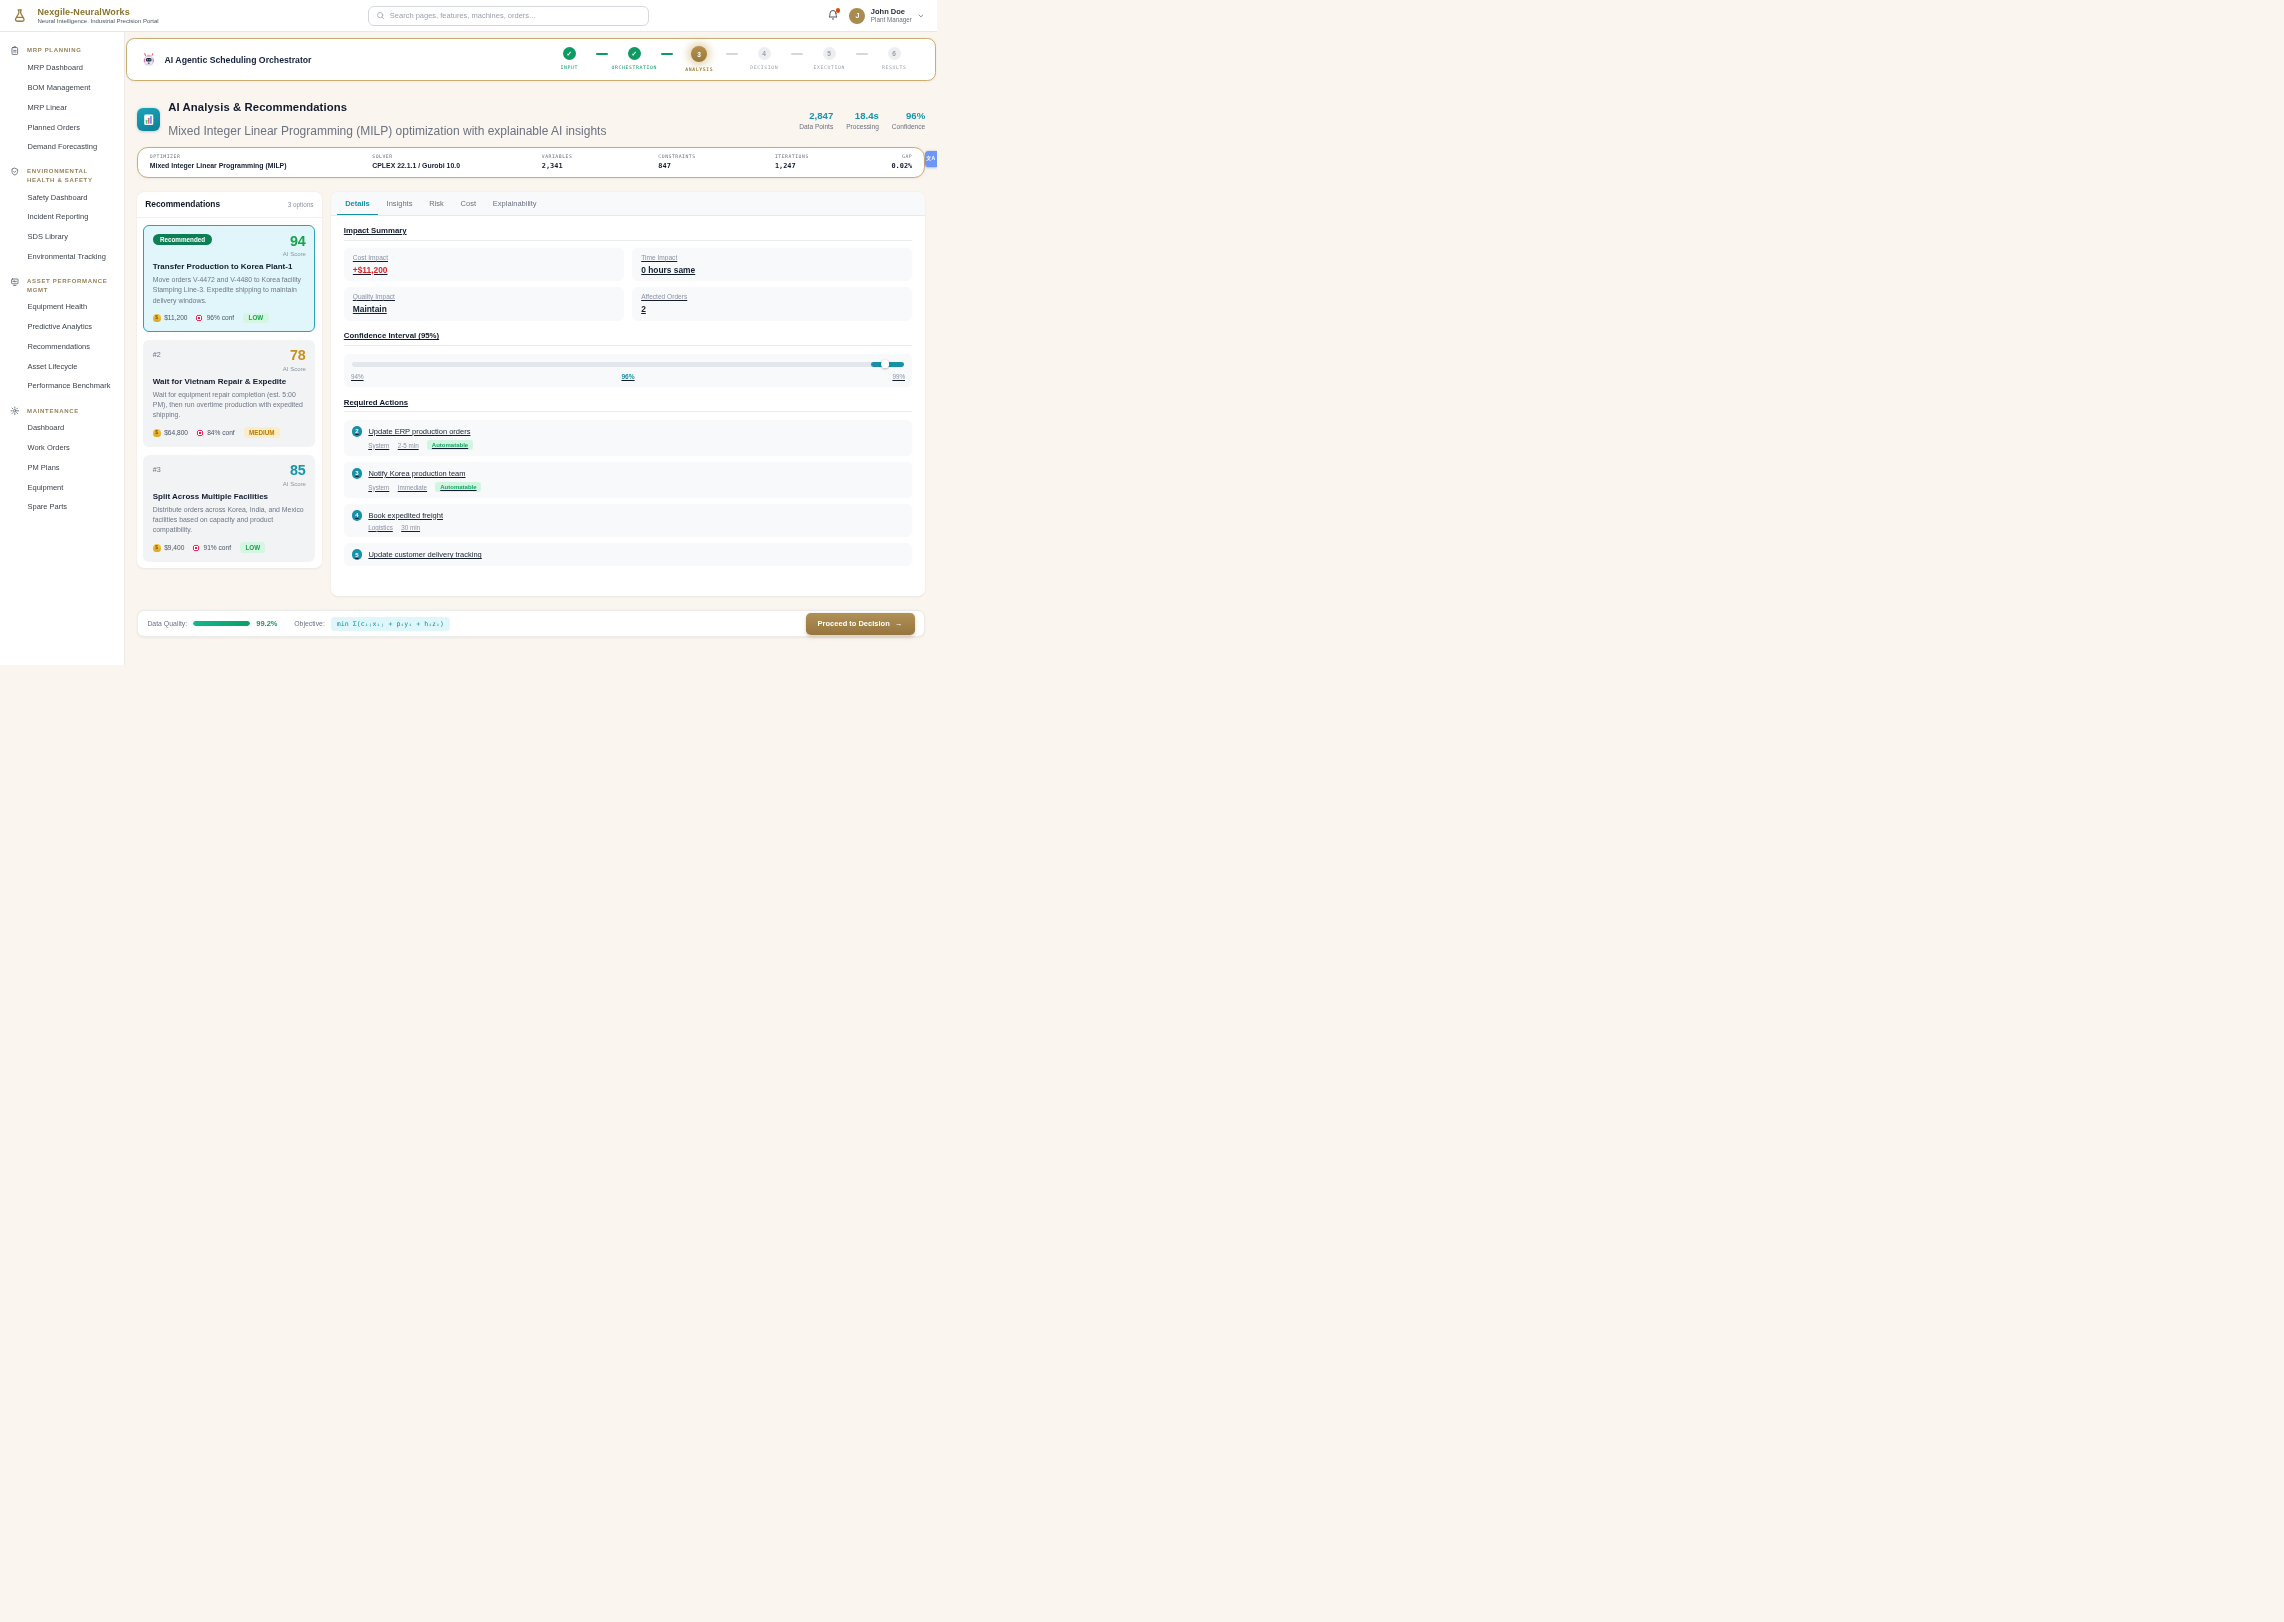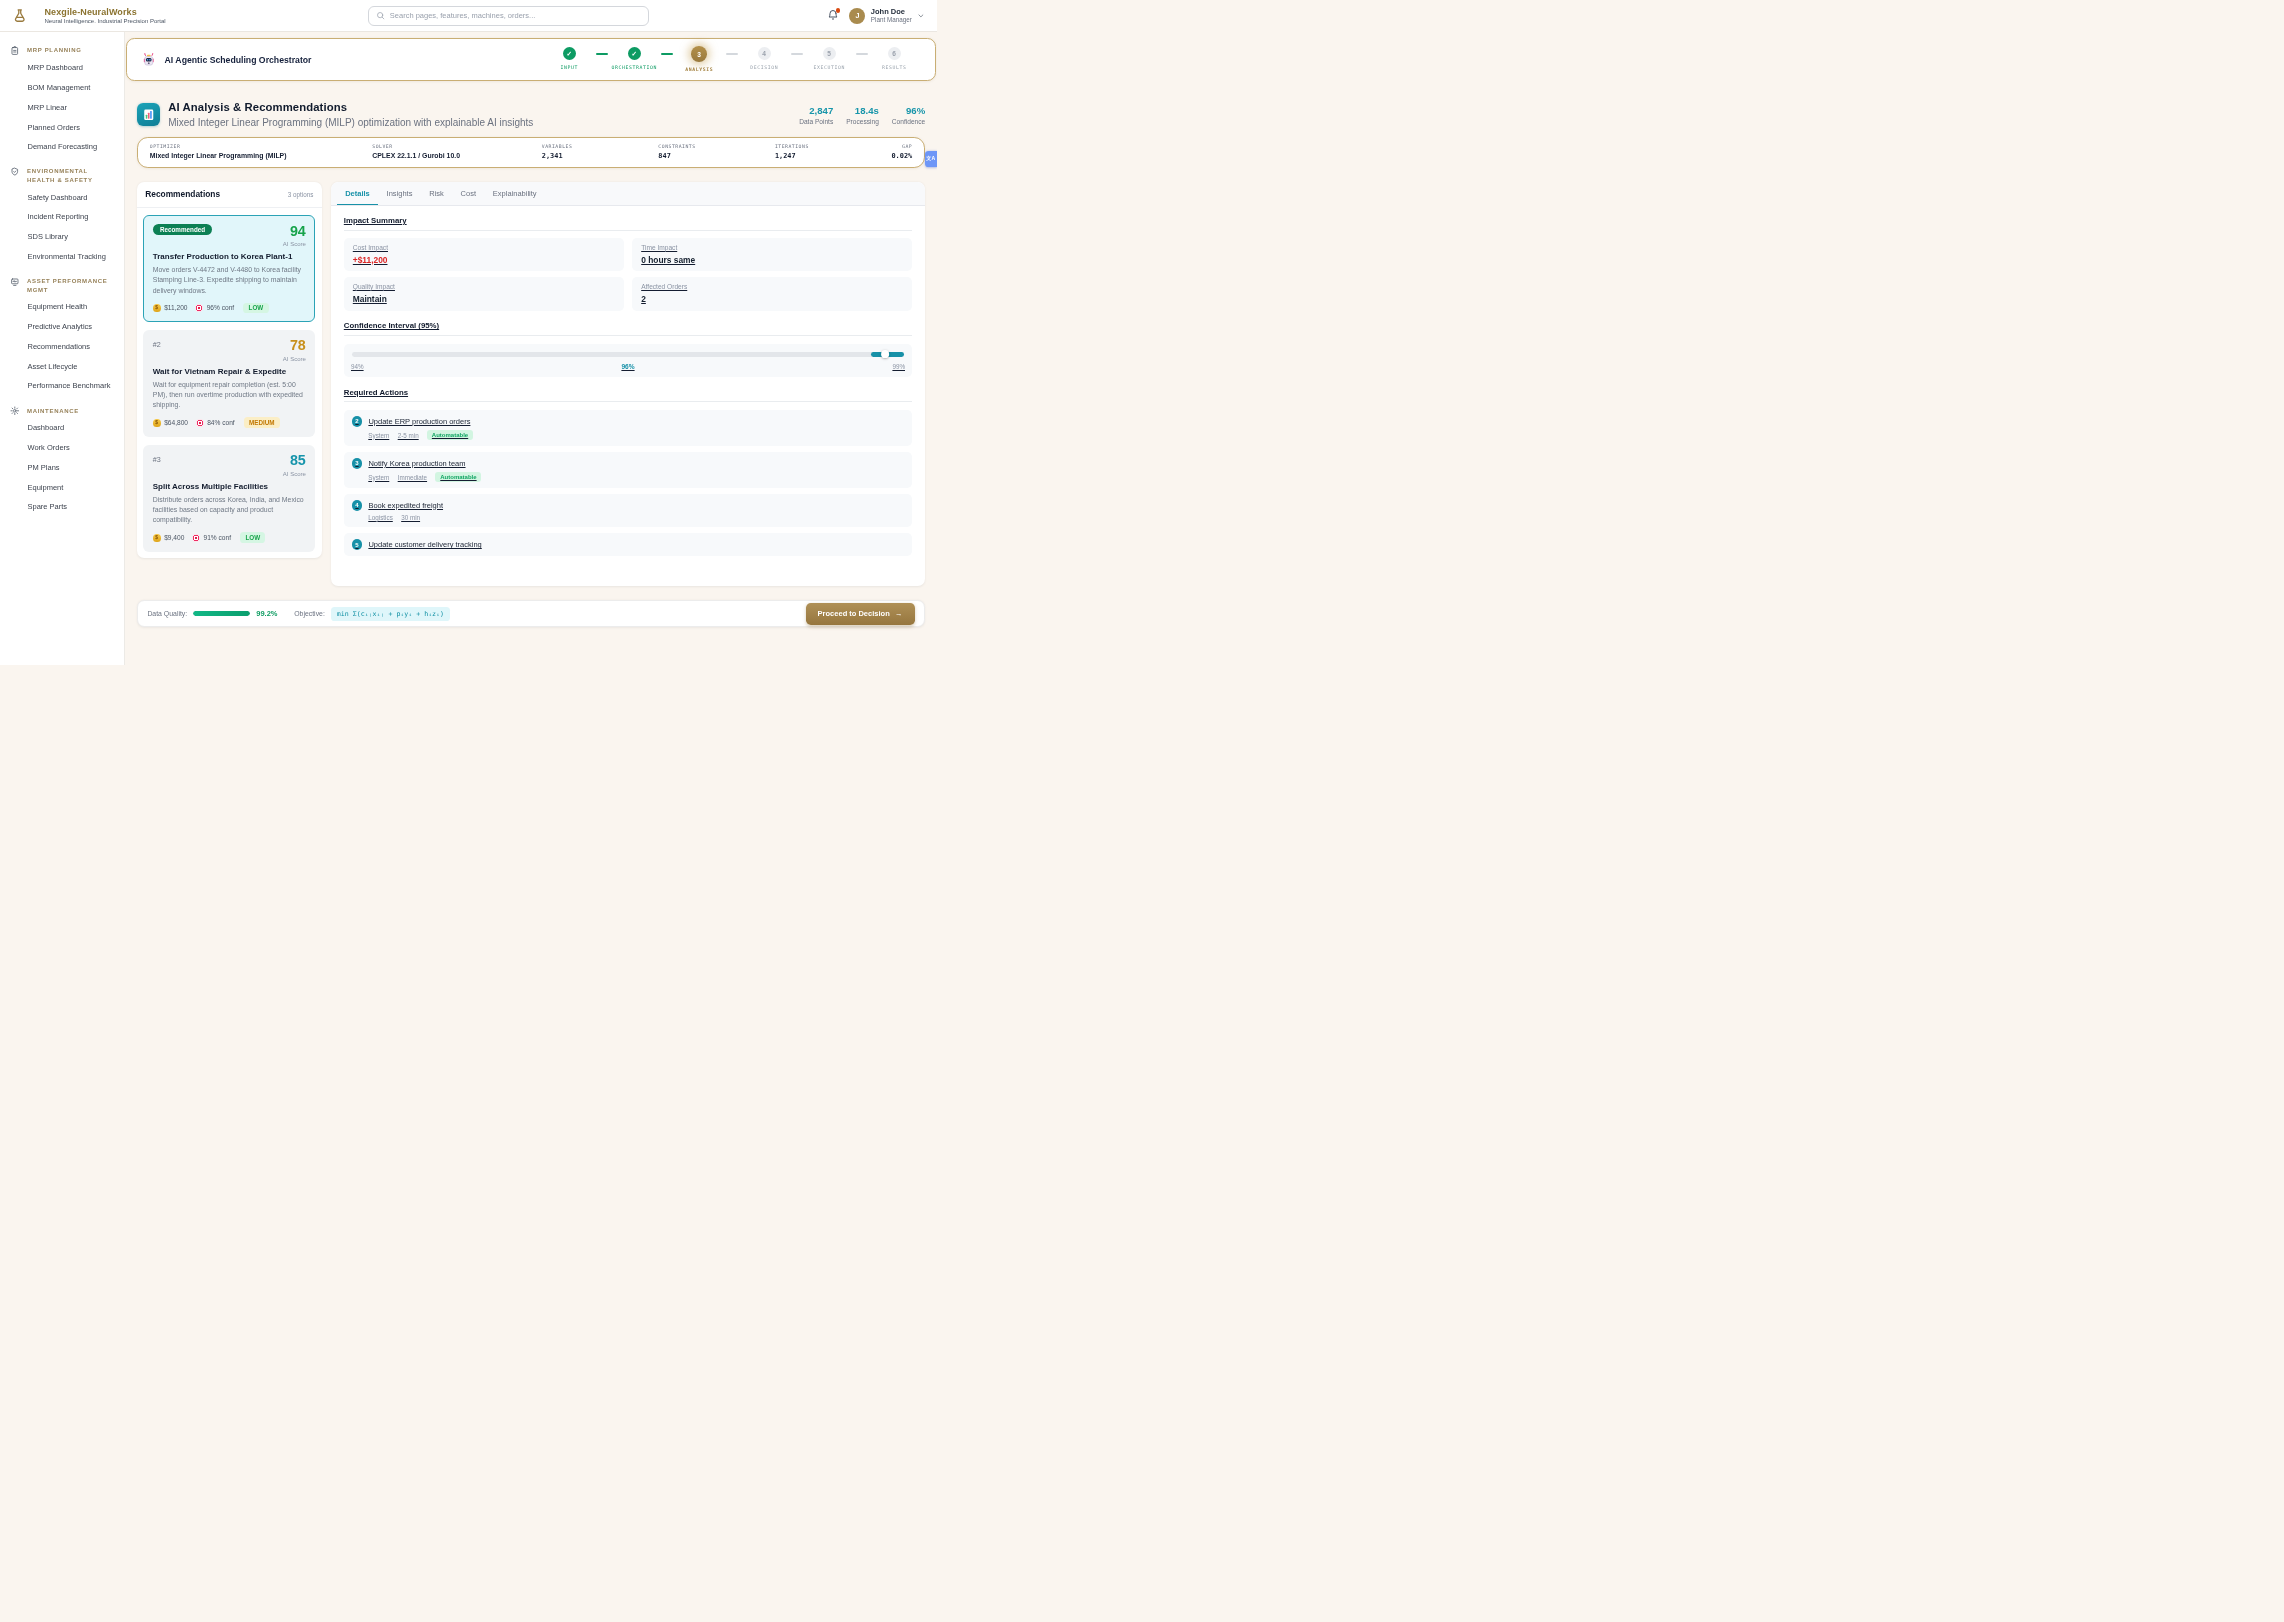--- a/index.html
+++ b/index.html
@@ -10,21 +10,21 @@
     --selected-card-bg:#e1f6fa; --selected-card-border:#2ba3b6;
     --cream-bg:#faf5ef; --translate-blue:#6d96f7; --notification-dot:#d9480f;
   }
   *{box-sizing:border-box;margin:0;padding:0;}
   html,body{width:937px;height:665px;overflow:hidden;}
   body{font-family:"Liberation Sans",sans-serif;background:var(--cream-bg);position:relative;color:var(--navy);}
   .mono{font-family:"DejaVu Sans Mono",monospace;}
 
   
   .app-header{height:32px;background:#fff;border-bottom:0.6px solid #ebe7e1;display:flex;align-items:center;padding:0 12px;position:relative;z-index:5;}
-  .brand{display:flex;align-items:center;gap:17px;width:179px;flex:none;}
+  .brand{display:flex;align-items:center;gap:10px;width:179px;flex:none;}
   .brand-logo{width:15.5px;height:15.5px;color:#9a7b3f;}
   .brand-title{font-size:9px;font-weight:800;color:var(--gold-text);letter-spacing:0.1px;}
   .brand-sub{font-size:6px;color:#4b5563;margin-top:1.2px;}
   .search-wrap{width:281px;height:20px;margin:0 auto;border:0.6px solid #d4d7dc;border-radius:6px;background:#fff;display:flex;align-items:center;padding:0 6.6px;gap:4.8px;}
   .search-wrap svg{width:9px;height:9px;color:#9ca3af;flex:none;}
   .search-wrap input{border:none;outline:none;flex:1;font-size:7.5px;color:#374151;background:transparent;font-family:"Liberation Sans",sans-serif;}
   .search-wrap input::placeholder{color:#9aa1ad;}
   .header-right{display:flex;align-items:center;gap:9.6px;flex:none;}
   .bell-wrap{position:relative;width:13px;height:13px;cursor:pointer;}
   .bell-wrap svg{width:12px;height:12px;color:#374151;}
@@ -64,21 +64,21 @@
   .step.active .step-label{color:#a3803f;font-weight:700;}
   .step.todo .step-label{color:#9aa3ad;}
   .step-line{width:12px;height:1.5px;border-radius:1.2px;background:#d4d8dd;margin-top:6px;flex:none;}
   .step-line.done{background:var(--step-green);}
 
   
   .analysis-head{display:flex;align-items:center;gap:8.4px;margin:0 10.8px 8.4px;}
   .analysis-tile{width:23px;height:23px;border-radius:6px;background:linear-gradient(160deg,#1aa3b8,#0f7e96);display:flex;align-items:center;justify-content:center;flex:none;box-shadow:0 0.6px 2.4px rgba(15,126,150,.3);}
   .analysis-tile svg{width:15.5px;height:15.5px;}
   .analysis-title{font-size:11.3px;font-weight:800;color:#101a2c;letter-spacing:0.1px;}
-  .analysis-sub{font-size:10px;color:#6b7280;margin-top:4px;text-align:right;}
+  .analysis-sub{font-size:12px;color:#6b7280;margin-top:11px;text-align:right;}
   .head-stats{margin-left:auto;display:flex;gap:13px;}
   .stat{text-align:right;}
   .stat-value{font-size:9.6px;font-weight:800;color:#1795aa;}
   .stat-label{font-size:6.6px;color:#6b7280;margin-top:2.4px;}
 
   
   .opt-bar{margin:0 10.8px 13.7px;background:#fff;border:0.9px solid var(--gold-border);border-radius:10.8px;box-shadow:0 0.6px 2.4px rgba(120,95,40,.08);padding:6px 12px 6.6px;display:flex;align-items:flex-start;}
   .opt-field{flex:1.1;}
   .opt-field.w1{flex:2.1;}
   .opt-field.w2{flex:1.6;}

